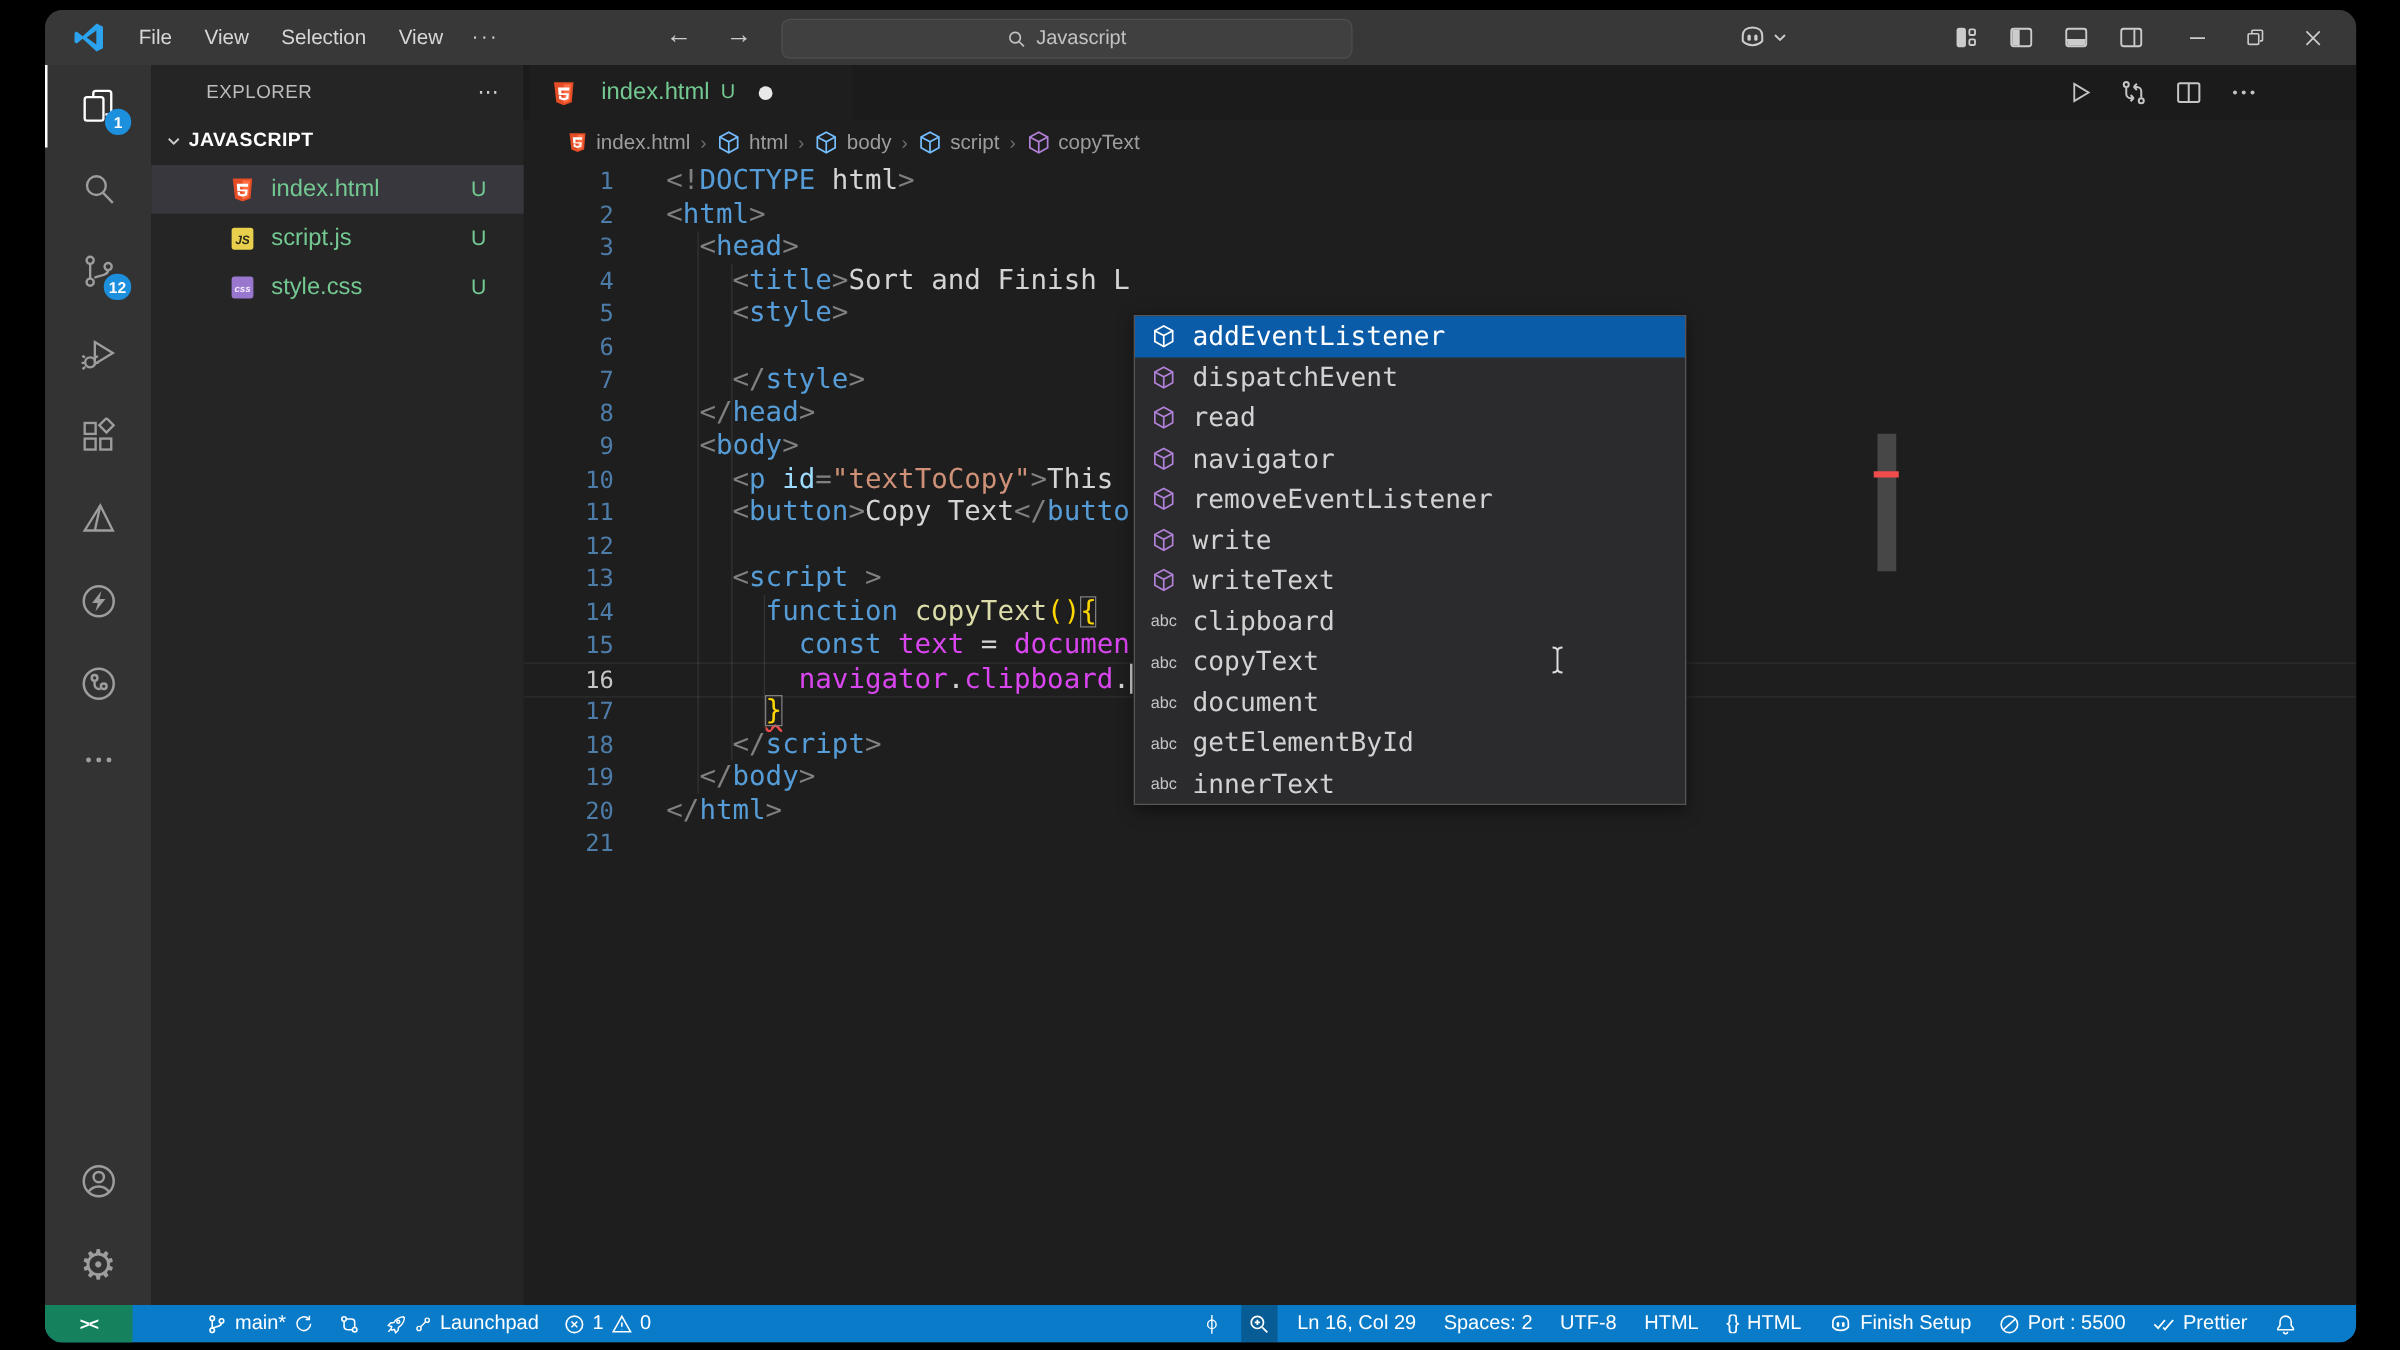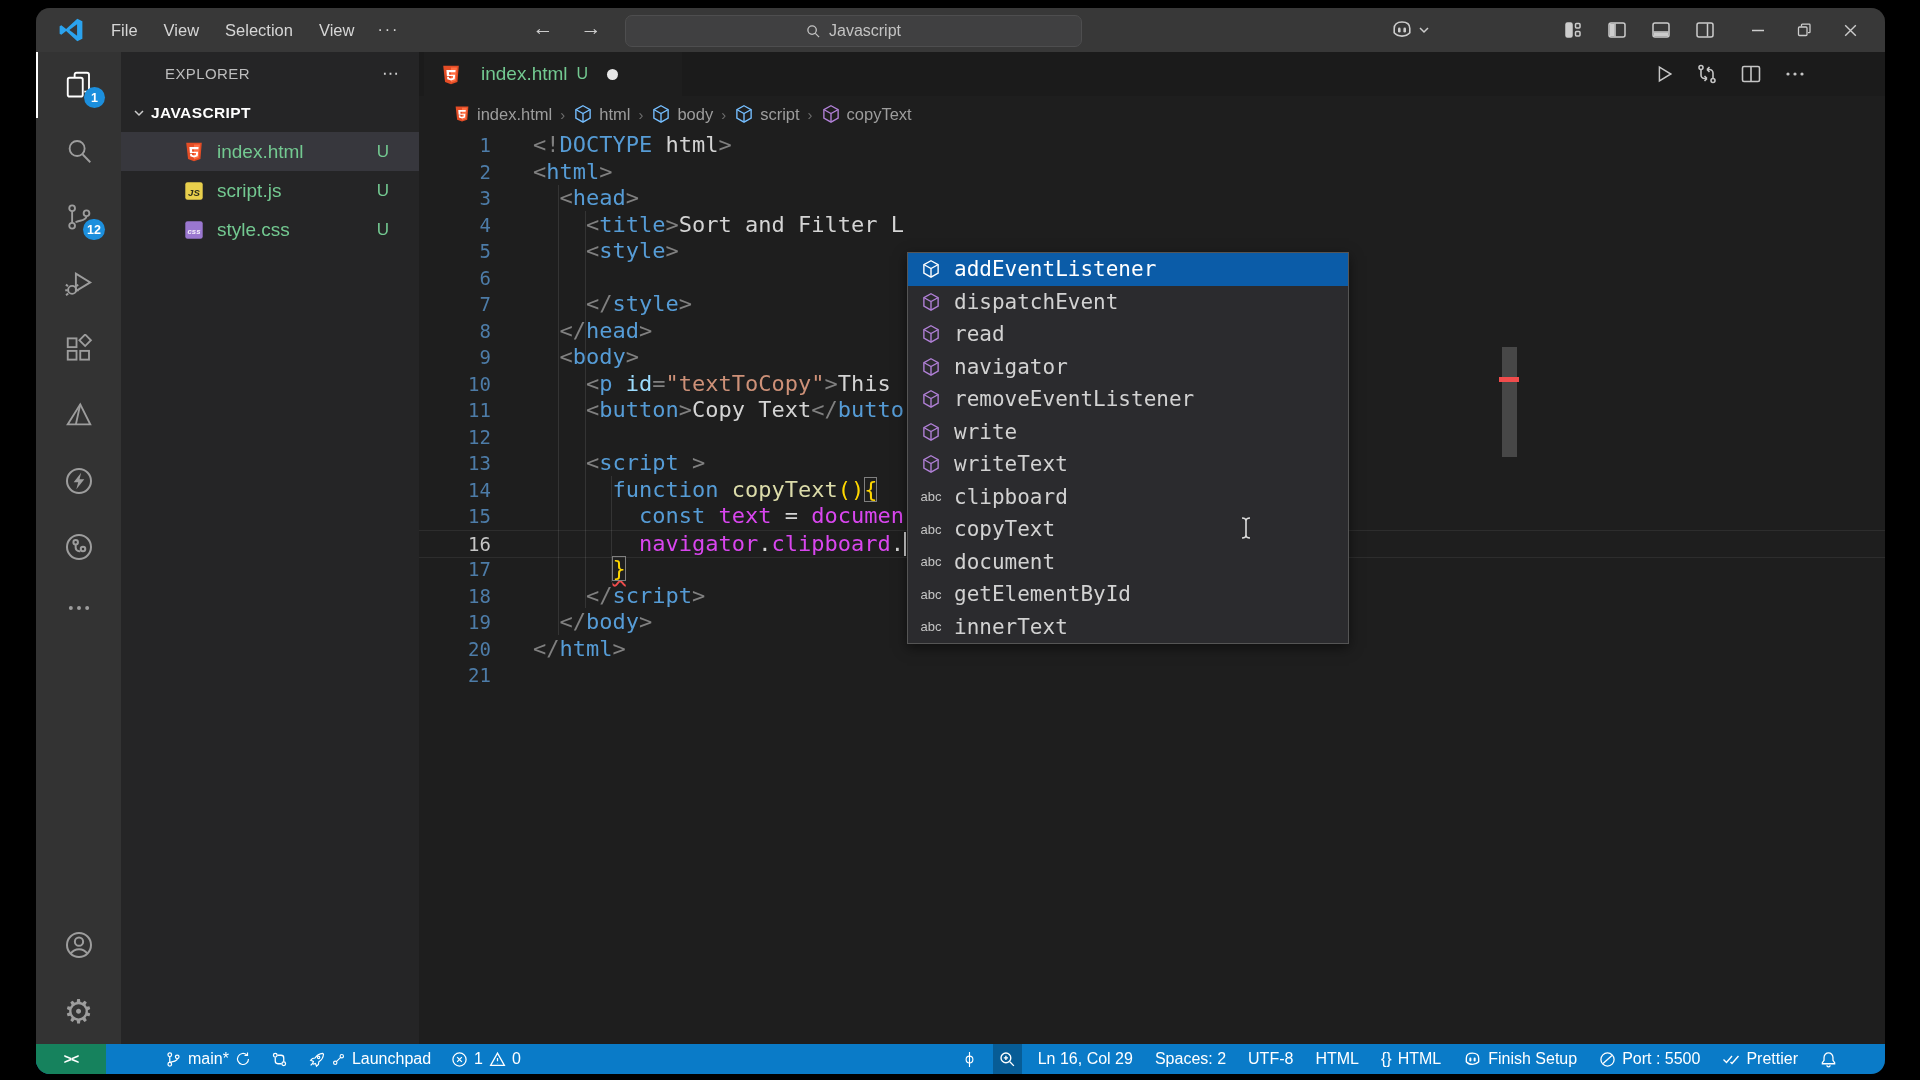--- a/index.html
+++ b/index.html
@@ -388,21 +388,21 @@
           </span>
         </div>
       <div id="code-area">
         <div class="iguide" style="left:139px;top:53px;height:450px;"></div>
         <div class="iguide" style="left:166px;top:79px;height:397px;"></div>
         <div class="iguide" style="left:192px;top:344px;height:106px;"></div>
         <div id="code-lines">
             <div class="code-line" style="top: 0px;"><span class="ln">1</span><span class="ct"><span class="tk-punct">&lt;!</span><span class="tk-tag">DOCTYPE</span><span class="tk-text"> html</span><span class="tk-punct">&gt;</span></span></div>
             <div class="code-line" style="top: 26.5px;"><span class="ln">2</span><span class="ct"><span class="tk-punct">&lt;</span><span class="tk-tag">html</span><span class="tk-punct">&gt;</span></span></div>
             <div class="code-line" style="top: 53px;"><span class="ln">3</span><span class="ct"><span class="tk-text">  </span><span class="tk-punct">&lt;</span><span class="tk-tag">head</span><span class="tk-punct">&gt;</span></span></div>
-            <div class="code-line" style="top: 79.5px;"><span class="ln">4</span><span class="ct"><span class="tk-text">    </span><span class="tk-punct">&lt;</span><span class="tk-tag">title</span><span class="tk-punct">&gt;</span><span class="tk-text">Sort and Filter L</span></span></div>
+            <div class="code-line" style="top: 79.5px;"><span class="ln">4</span><span class="ct"><span class="tk-text">    </span><span class="tk-punct">&lt;</span><span class="tk-tag">title</span><span class="tk-punct">&gt;</span><span class="tk-text">Sort and Finish L</span></span></div>
             <div class="code-line" style="top: 106px;"><span class="ln">5</span><span class="ct"><span class="tk-text">    </span><span class="tk-punct">&lt;</span><span class="tk-tag">style</span><span class="tk-punct">&gt;</span></span></div>
             <div class="code-line" style="top: 132.5px;"><span class="ln">6</span><span class="ct"></span></div>
             <div class="code-line" style="top: 159px;"><span class="ln">7</span><span class="ct"><span class="tk-text">    </span><span class="tk-punct">&lt;/</span><span class="tk-tag">style</span><span class="tk-punct">&gt;</span></span></div>
             <div class="code-line" style="top: 185.5px;"><span class="ln">8</span><span class="ct"><span class="tk-text">  </span><span class="tk-punct">&lt;/</span><span class="tk-tag">head</span><span class="tk-punct">&gt;</span></span></div>
             <div class="code-line" style="top: 212px;"><span class="ln">9</span><span class="ct"><span class="tk-text">  </span><span class="tk-punct">&lt;</span><span class="tk-tag">body</span><span class="tk-punct">&gt;</span></span></div>
             <div class="code-line" style="top: 238.5px;"><span class="ln">10</span><span class="ct"><span class="tk-text">    </span><span class="tk-punct">&lt;</span><span class="tk-tag">p</span><span class="tk-text"> </span><span class="tk-attr">id</span><span class="tk-punct">=</span><span class="tk-str">"textToCopy"</span><span class="tk-punct">&gt;</span><span class="tk-text">This </span></span></div>
             <div class="code-line" style="top: 265px;"><span class="ln">11</span><span class="ct"><span class="tk-text">    </span><span class="tk-punct">&lt;</span><span class="tk-tag">button</span><span class="tk-punct">&gt;</span><span class="tk-text">Copy Text</span><span class="tk-punct">&lt;/</span><span class="tk-tag">butto</span></span></div>
             <div class="code-line" style="top: 291.5px;"><span class="ln">12</span><span class="ct"></span></div>
             <div class="code-line" style="top: 318px;"><span class="ln">13</span><span class="ct"><span class="tk-text">    </span><span class="tk-punct">&lt;</span><span class="tk-tag">script</span><span class="tk-punct"> &gt;</span></span></div>
             <div class="code-line" style="top: 344.5px;"><span class="ln">14</span><span class="ct"><span class="tk-text">      </span><span class="tk-kw">function</span><span class="tk-text"> </span><span class="tk-fn">copyText</span><span class="tk-brkt">()</span><span class="tk-brkt-box">{</span></span></div>

